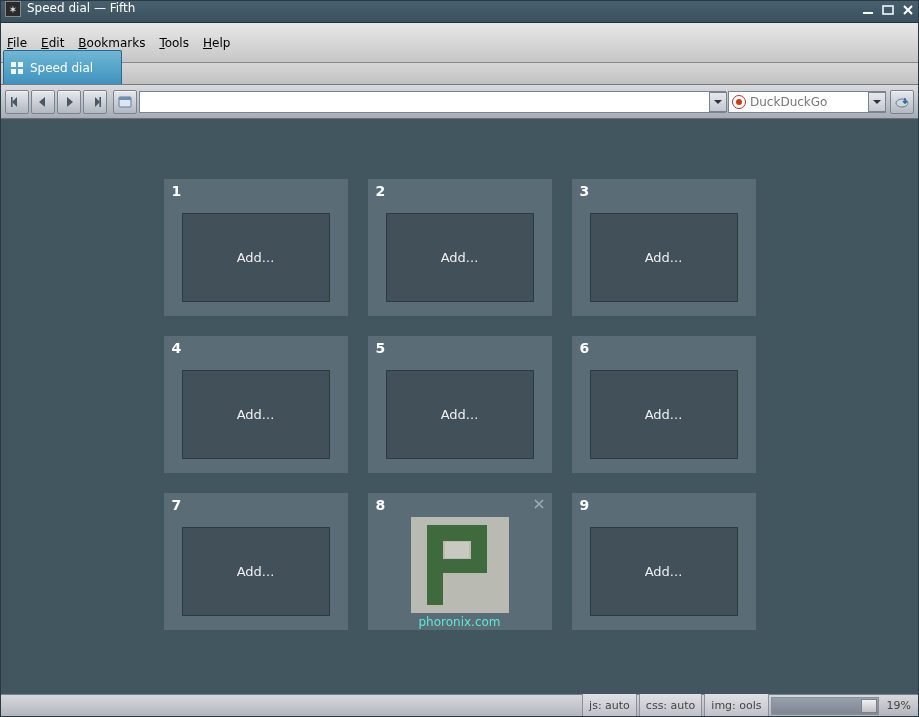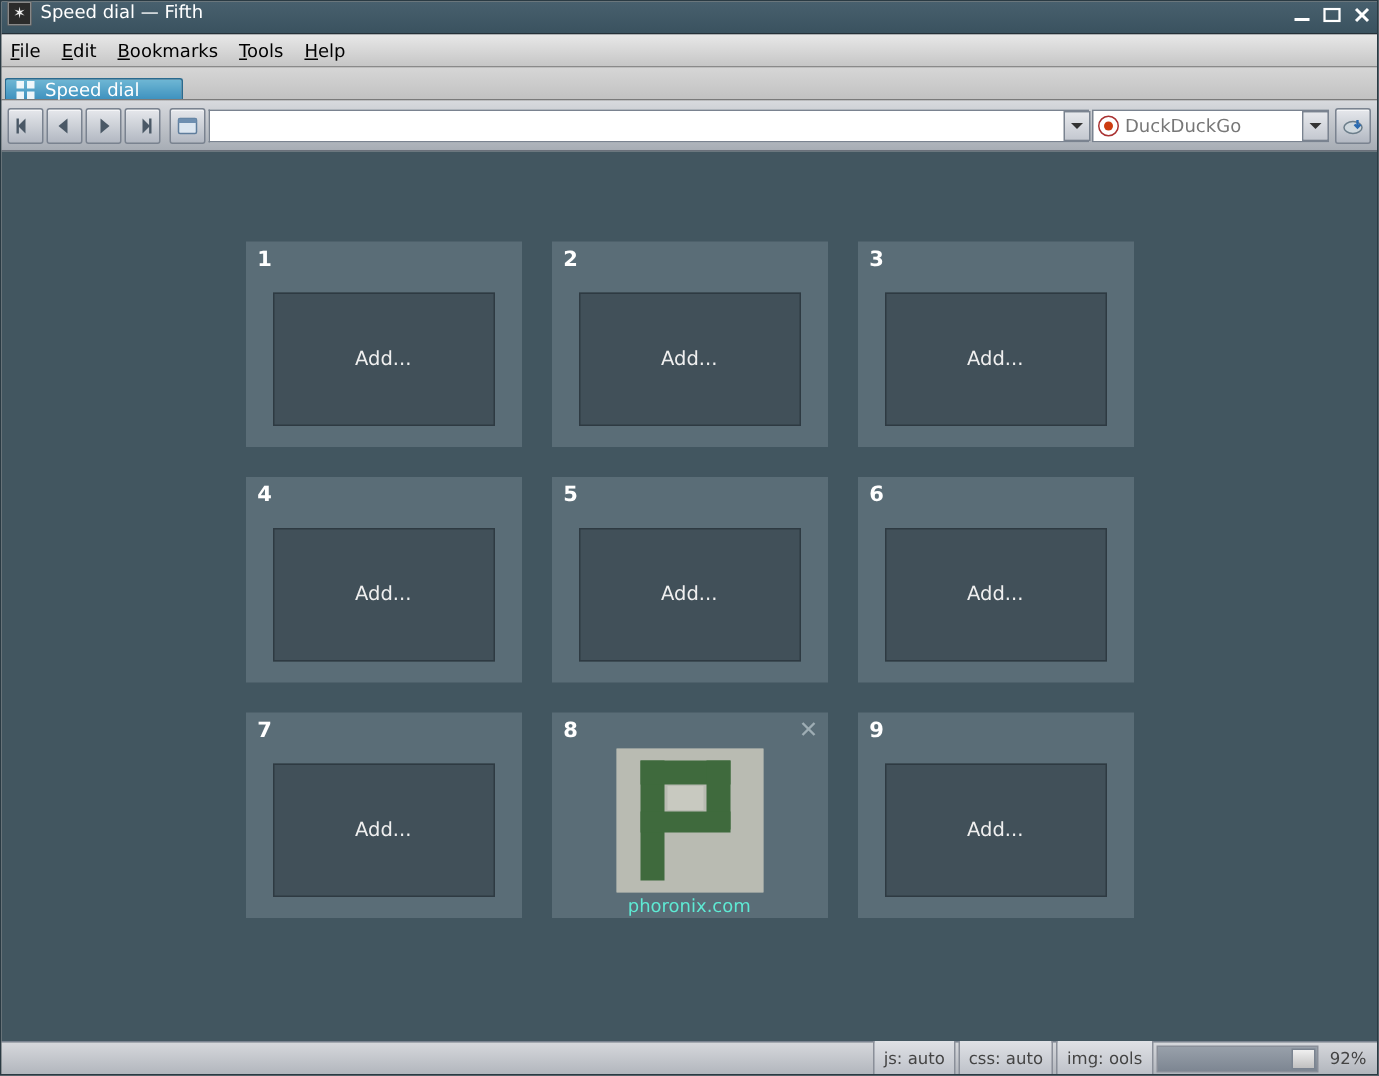--- a/index.html
+++ b/index.html
@@ -39,41 +39,41 @@
   .titlebar .title { flex: 1; }
   .titlebar .winbtn {
     width: 20px; height: 18px;
     color: #fff; display: flex; align-items: center; justify-content: center;
     font-size: 13px; cursor: default;
   }
   .titlebar .winbtn svg { pointer-events: none; }
 
   
   .menubar {
-    height: 22px;
+    height: 40px;
     background: linear-gradient(180deg,#e8e8e8 0%,#c6c6c6 100%);
     display: flex; align-items: center;
     padding-left: 6px;
     border-bottom: 1px solid #8a8a8a;
     gap: 14px;
   }
   .menubar .menuitem {
     color: #000; cursor: default; font-size: 12px;
   }
   .menubar .menuitem .ul { text-decoration: underline; }
 
   
   .tabstrip {
     height: 22px;
     background: linear-gradient(180deg,#d6d6d6 0%,#c2c2c2 100%);
     display: flex; align-items: flex-end;
     border-bottom: 1px solid #7a7a7a;
   }
   .tabstrip .tab {
-    height: 14px;
+    height: 34px;
     background: linear-gradient(180deg,#6fb7d4 0%,#3f92bf 100%);
     border: 1px solid #2a6a8e;
     border-bottom: none;
     display: flex; align-items: center;
     padding: 0 28px 0 6px;
     color: #fff;
     font-size: 12px;
     border-top-left-radius: 2px; border-top-right-radius: 2px;
     margin-left: 2px;
   }
@@ -431,14 +431,14 @@
   </div>
 </div>
 
 <div class="statusbar">
   <span class="cell">js: auto</span>
   <span class="cell">css: auto</span>
   <span class="cell">img: ools</span>
   <span class="zoomtrack">
     <span class="thumb"></span>
   </span>
-  <span class="zoomlabel">92%</span>
+  <span class="zoomlabel">19%</span>
 </div>
 
 </body></html>

